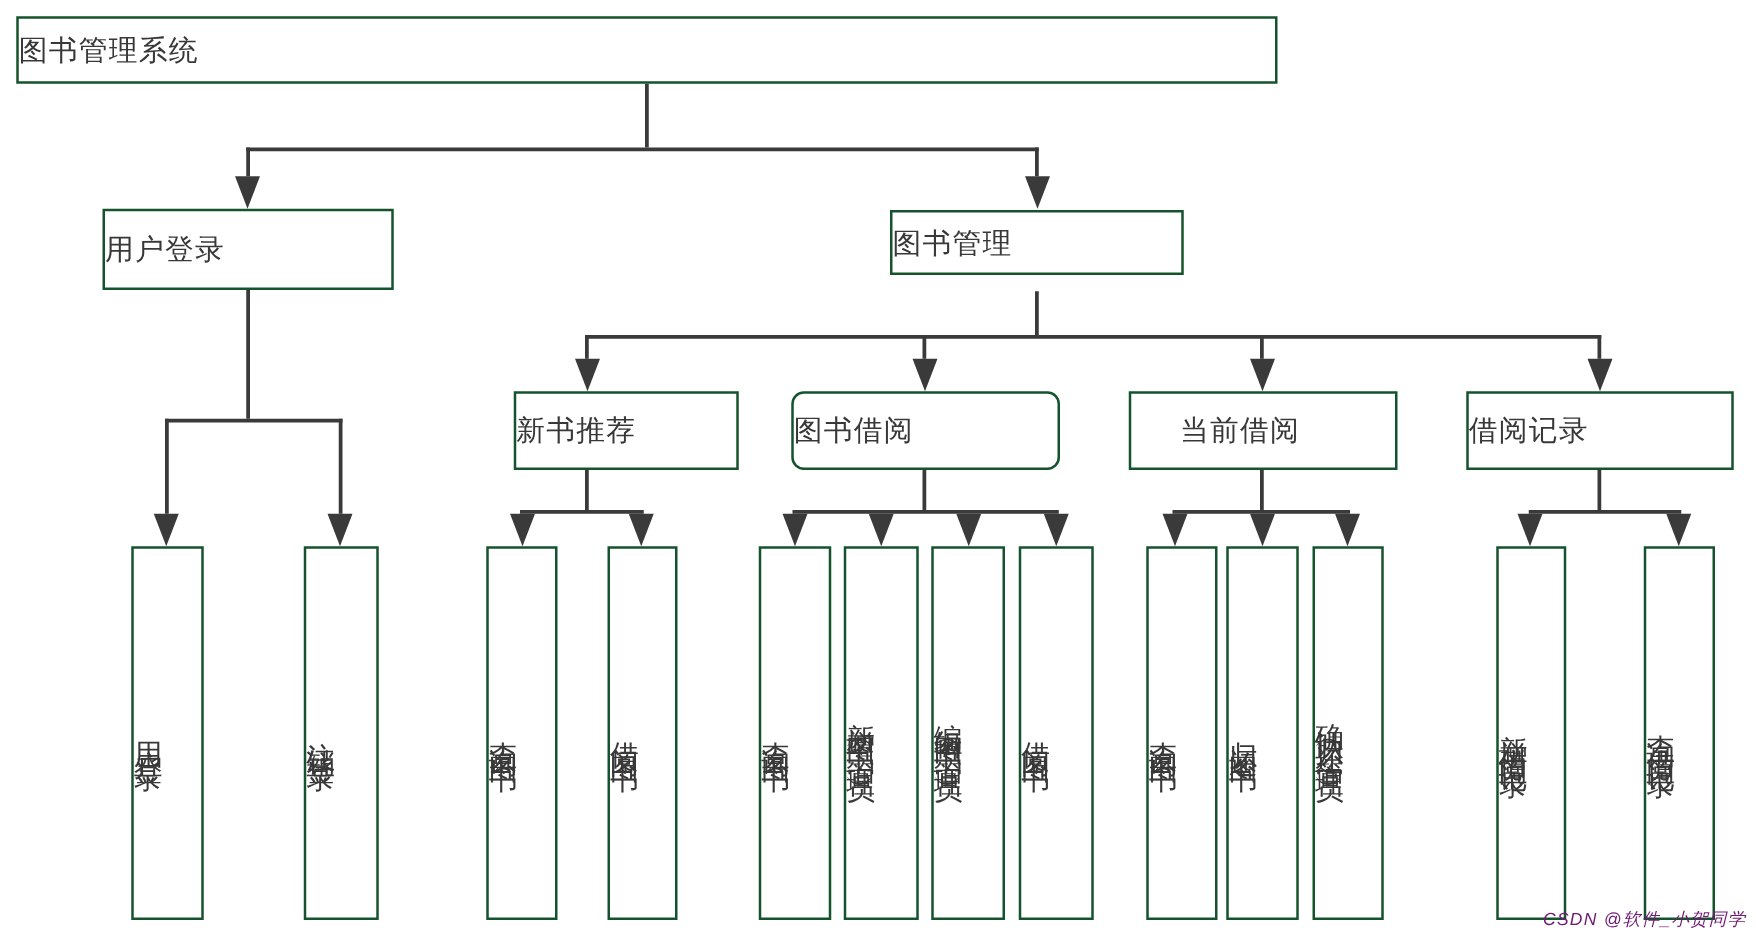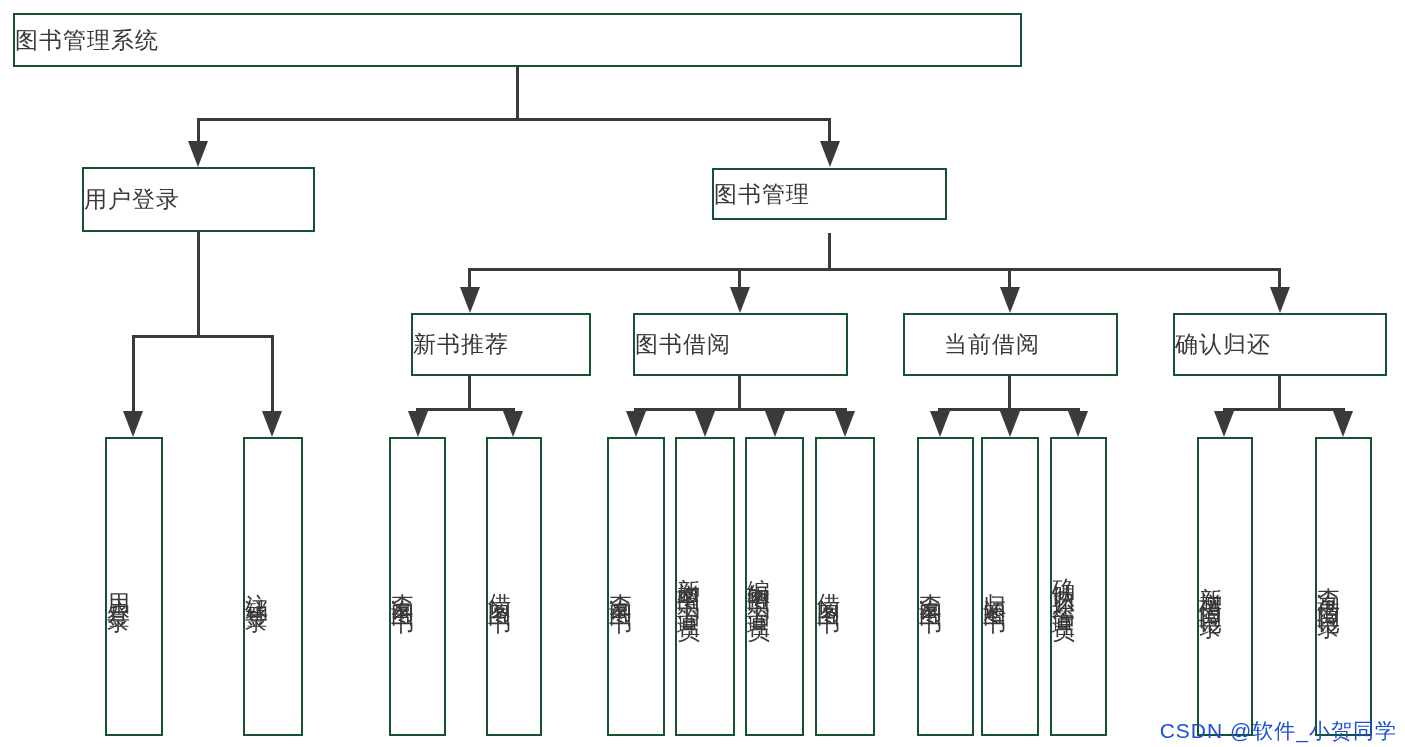--- a/index.html
+++ b/index.html
@@ -38,24 +38,25 @@
     position: absolute;
     width: 0; height: 0;
     border-left: 10px solid transparent;
     border-right: 10px solid transparent;
     border-top: 26px solid #3a3a3a;
   }
   .watermark {
     position: absolute;
     right: 8px;
     bottom: 2px;
-    color: #1d4ed8;
-    font-size: 21px;
+    color: #701a75;
+    font-size: 14px;
     letter-spacing: 1px;
     z-index: 5;
+    font-style: italic;
   }
 </style>
 </head>
 <body>
 
 <div class="canvas">
 
   <div class="node" style="left:13px;top:13px;width:1009px;height:54px;">
     <span>图书管理系统</span>
   </div>
@@ -63,28 +64,28 @@
   <div class="node" style="left:82px;top:167px;width:233px;height:65px;">
     <span>用户登录</span>
   </div>
   <div class="node" style="left:712px;top:168px;width:235px;height:52px;">
     <span>图书管理</span>
   </div>
 
   <div class="node" style="left:363px;top:313px;width:180px;height:63px;margin-left:48px;">
     <span>新书推荐</span>
   </div>
-  <div class="node" style="left:633px;top:313px;width:215px;height:63px;">
+  <div class="node" style="left:633px;top:313px;width:215px;height:63px;border-radius:10px;">
     <span>图书借阅</span>
   </div>
   <div class="node" style="left:903px;top:313px;width:215px;height:63px;padding-left:39px;">
     <span>当前借阅</span>
   </div>
   <div class="node" style="left:1173px;top:313px;width:214px;height:63px;">
-    <span>确认归还</span>
+    <span>借阅记录</span>
   </div>
 
   <div class="node leaf" style="left:105px;top:437px;width:58px;height:299px;">
     <span>用户登录</span>
   </div>
   <div class="node leaf" style="left:243px;top:437px;width:60px;height:299px;">
     <span>注销登录</span>
   </div>
 
   <div class="node leaf" style="left:389px;top:437px;width:57px;height:299px;">

